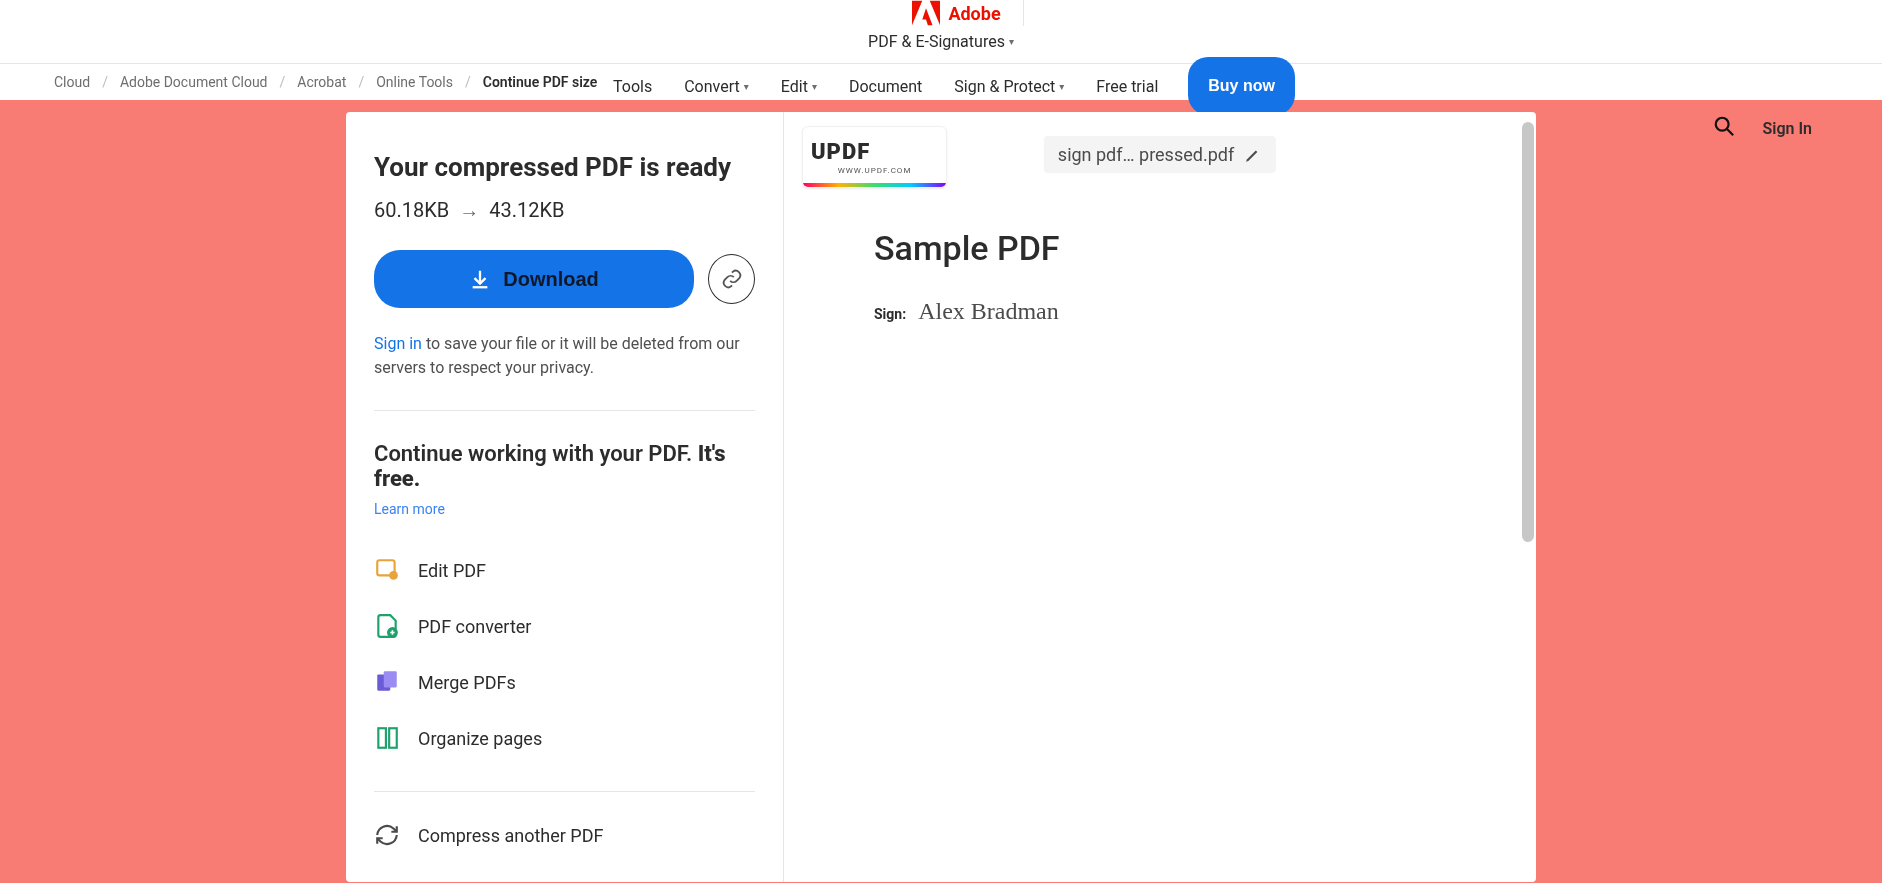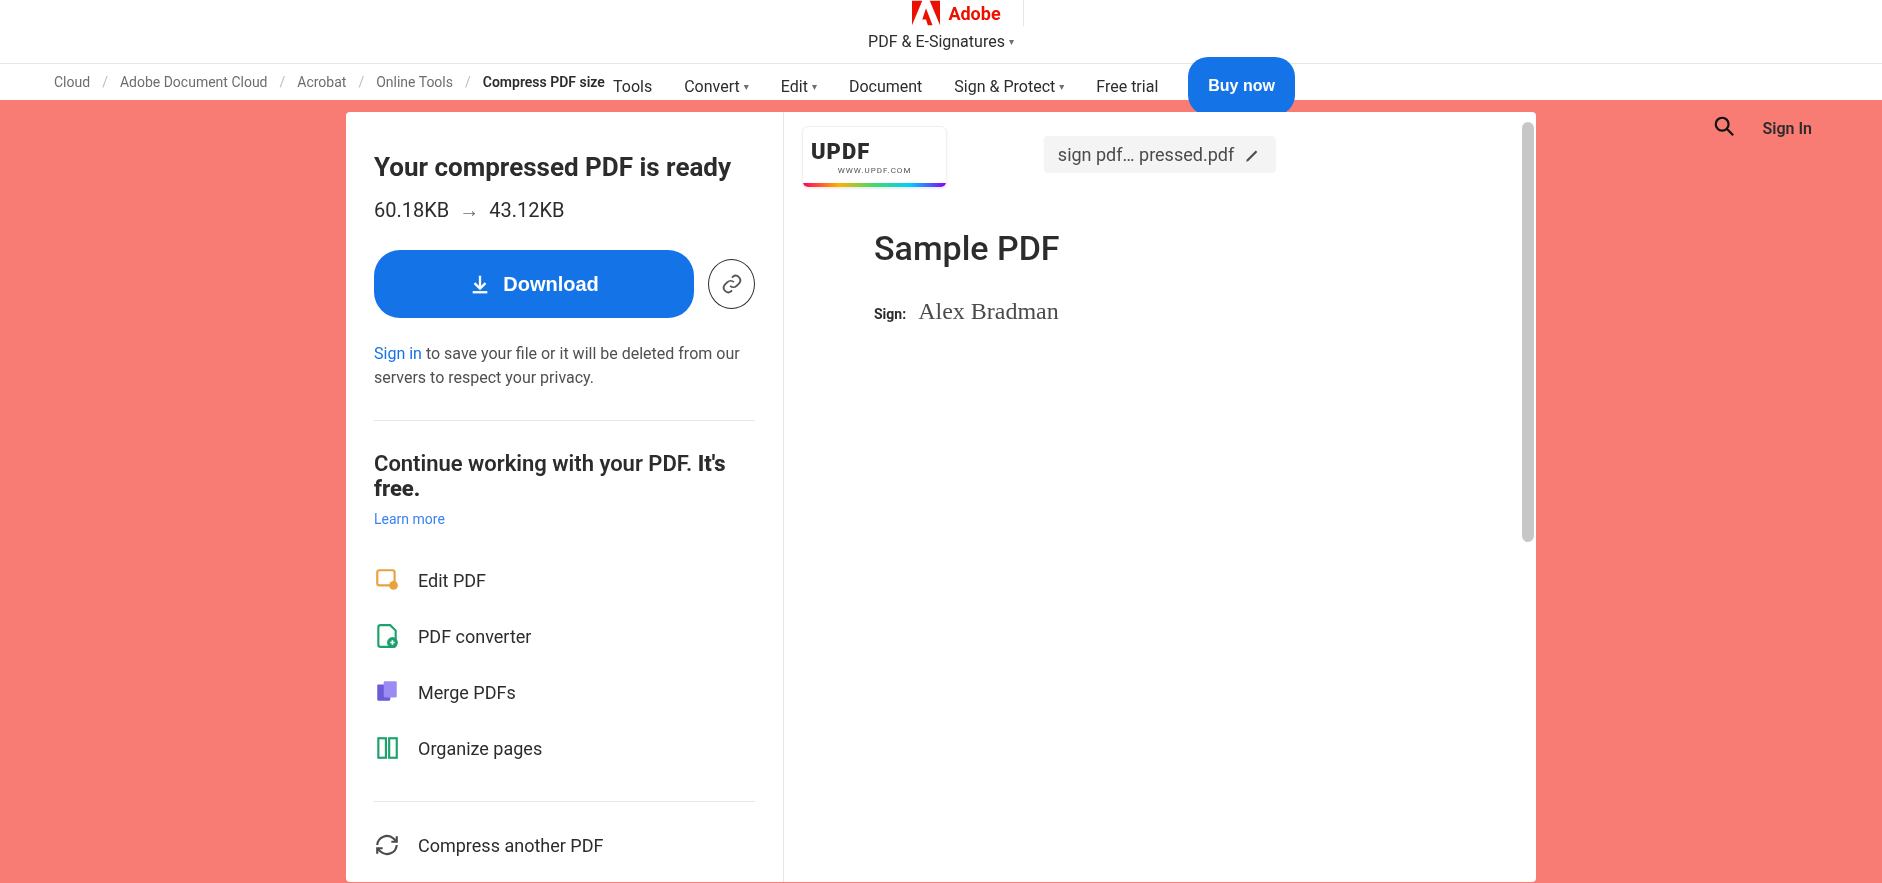--- a/index.html
+++ b/index.html
@@ -30,21 +30,21 @@
 
   
   .stage-bg { background:#f87c73; padding: 12px 0 0; min-height: 786px;}
   .stage { width: 1190px; margin: 0 auto; display:flex; background:#fff; border-radius:4px; overflow:hidden; min-height: 770px; position:relative;}
   .left-panel { width: 438px; border-right:1px solid #e6e6e6; padding: 40px 28px 20px; }
   .left-panel h1 { font-size: 26px; font-weight:700; margin-bottom: 16px; }
   .size-compare { font-size:20px; color:#2c2c2c; display:flex; align-items:center; gap:10px; margin-bottom: 28px;}
   .arrow { font-size:20px; color:#6e6e6e;}
 
   .dl-row { display:flex; align-items:center; gap:14px; margin-bottom: 24px;}
-  .download-btn { flex:0 0 auto; width: 320px; height:68px; background:#1473e6; color:#ffffff; border:none; border-radius:26px; font-size:20px; font-weight:700; display:flex; align-items:center; justify-content:center; gap:12px; cursor:pointer;}
+  .download-btn { flex:0 0 auto; width: 320px; height:58px; background:#1473e6; color:#0f172a; border:none; border-radius:26px; font-size:20px; font-weight:700; display:flex; align-items:center; justify-content:center; gap:12px; cursor:pointer;}
   .link-btn { width:50px; height:50px; border:1px solid #2c2c2c; background:#fff; border-radius:50%; display:flex; align-items:center; justify-content:center; cursor:pointer;}
 
   .note { font-size:16px; color:#505050; line-height:1.5; margin-bottom: 30px;}
   .note a { color:#1473e6; text-decoration:none; }
   .hr { height:1px; background:#e6e6e6; margin: 0 0 30px;}
 
   .continue-h { font-size:22px; font-weight:600; margin-bottom:8px;}
   .continue-h b { font-weight:800;}
   .learn-link { color:#3b82f6; font-size:14px; text-decoration:none; display:inline-block; margin-bottom: 40px;}
 
@@ -128,21 +128,21 @@
 
 <div class="breadcrumb">
   <a href="#">Cloud</a>
     <span class="sep">/</span>
   <a href="#">Adobe Document Cloud</a>
     <span class="sep">/</span>
   <a href="#">Acrobat</a>
     <span class="sep">/</span>
   <a href="#">Online Tools</a>
     <span class="sep">/</span>
-  <span class="current">Compress PDF size</span>
+  <span class="current">Continue PDF size</span>
 </div>
 
 <div class="stage-bg">
   <div class="stage">
 
     <div class="left-panel">
       <h1>Your compressed PDF is ready</h1>
       <div class="size-compare">
         <span>60.18KB</span>
         <span class="arrow">→</span>

